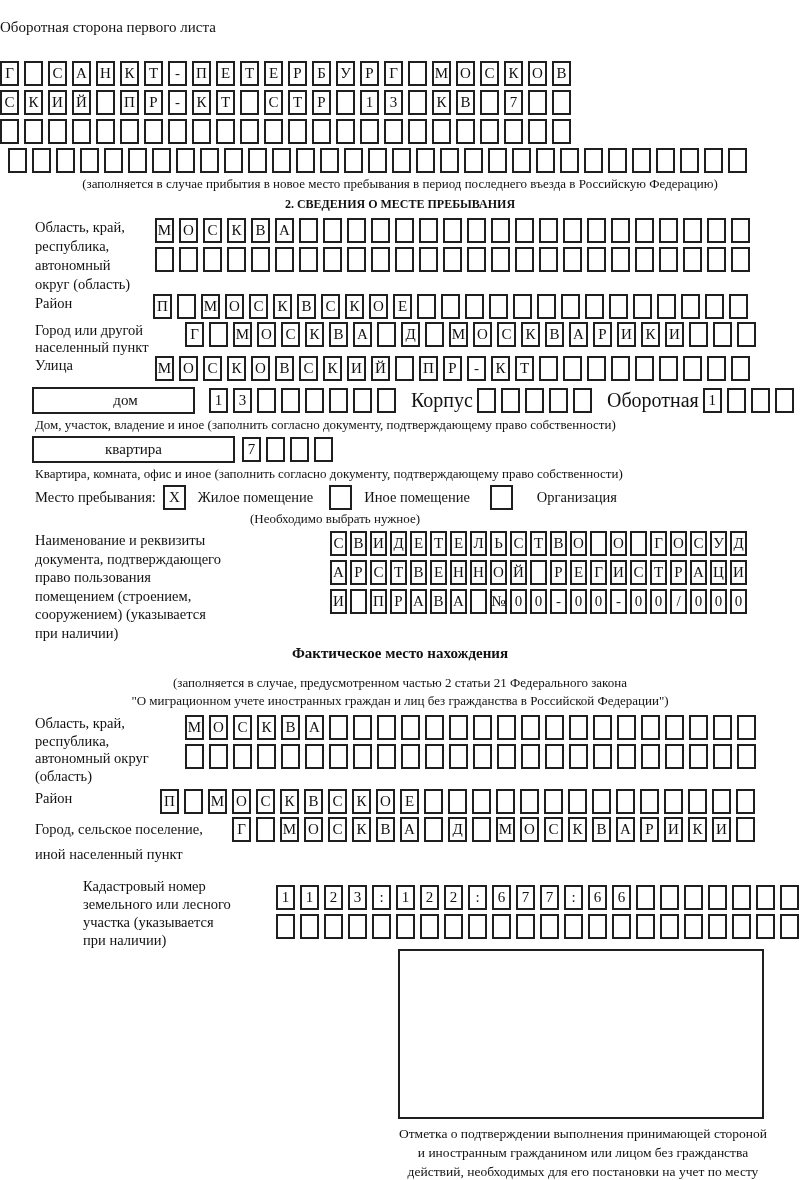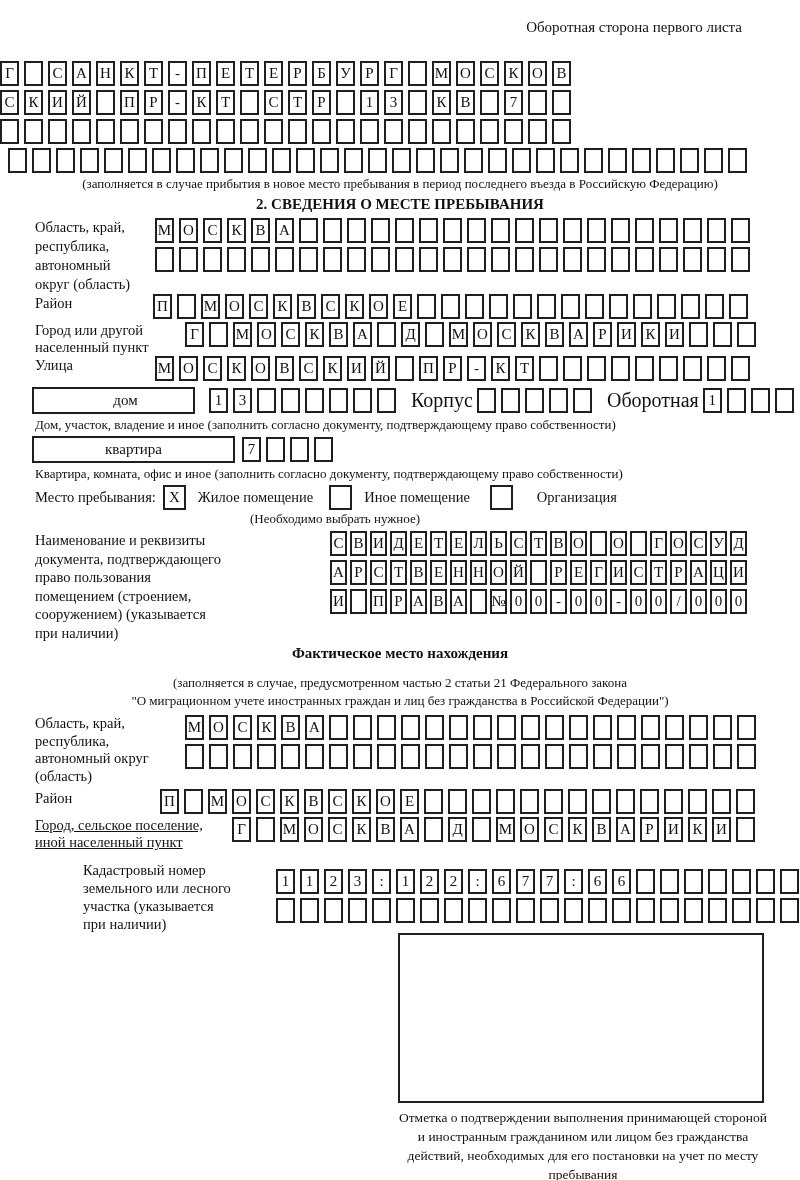--- a/index.html
+++ b/index.html
@@ -1,39 +1,39 @@
 <!DOCTYPE html>
 <html><head>
 <meta charset="utf-8">
 <style>
   html,body{margin:0;padding:0;background:#fff;}
   .page{
     position:relative;width:800px;height:1180px;margin:0 auto;background:#fff;
     font-family:"Liberation Serif","DejaVu Serif",serif;color:#111;overflow:hidden;
   }
-  .back-note{margin-top:18px;padding-right:58px;text-align:right;font-size:15px;line-height:19px;}
+  .back-note{margin-top:18px;padding-right:58px;font-size:15px;line-height:19px;}
   .frow{display:flex;align-items:flex-start;}
   .lbl{flex:none;margin-left:35px;font-size:14.5px;line-height:19px;white-space:pre-line;}
   .addr-lbl{line-height:24px;font-size:15px;}
   .rows{flex:none;}
   .cellrow{display:flex;flex:none;}
   .cellrow + .cellrow{margin-top:4px;}
   .rows .cellrow{margin-bottom:4px;}
   .rows .cellrow:last-child{margin-bottom:0;}
   .cell{
     flex:none;box-sizing:border-box;width:19px;height:25px;margin-right:5px;
     border:2px solid #1f1f1f;display:flex;align-items:center;justify-content:center;
     font-size:15px;line-height:21px;
   }
   .doc-cells .cell{width:17px;margin-right:3px;}
   .full{margin-left:8px;margin-top:4px;}
   .caption{font-size:13px;line-height:16px;margin-top:3px;}
   .center{text-align:center;}
   .left-cap{margin-left:35px;}
-  .sec-title{margin-top:3px;text-align:center;font-weight:bold;font-size:15px;line-height:19px;}
+  .sec-title{margin-top:3px;text-align:center;font-weight:bold;font-size:12px;line-height:19px;}
   .addr-block{margin-top:24px;}
   .region-block{margin-top:4px;}
   .onerow{margin-top:0;}
   .city-row{margin-top:3px;}
   .street-row{margin-top:0;}
   .wide-box{
     flex:none;box-sizing:border-box;height:27px;border:2px solid #1f1f1f;
     display:flex;align-items:center;justify-content:center;font-size:15px;
   }
   .house-row{margin-top:6px;margin-left:32px;align-items:center;}
@@ -65,21 +65,21 @@
   .mark-box{box-sizing:border-box;width:366px;height:170px;border:2px solid #1f1f1f;margin-top:0;}
   .mark-cap{margin-top:5px;text-align:center;font-size:13.5px;line-height:19px;}
   
   .w-addr{width:140px;}
   .w-obl1{width:120px;}
   .w-raion1{width:118px;}
   .w-gorod1{width:150px;line-height:17px;}
   .w-ulitsa{width:120px;}
   .w-obl2{width:150px;line-height:17.5px;}
   .w-raion2{width:125px;}
-  .w-gorod2{width:197px;line-height:17px;text-decoration:underline;}
+  .w-gorod2{width:197px;line-height:25px;}
   .w-kad{width:193px;line-height:18px;}
 </style>
 </head>
 <body>
 
 <div class="page">
 
   <div class="back-note">Оборотная сторона первого листа</div>
 
   <div class="frow addr-block">

